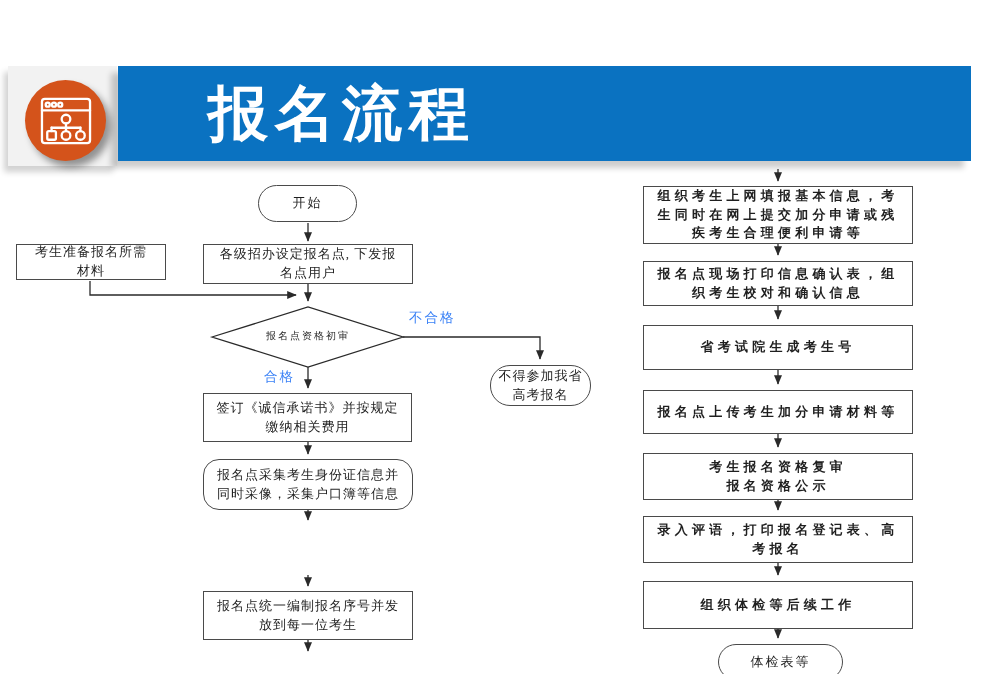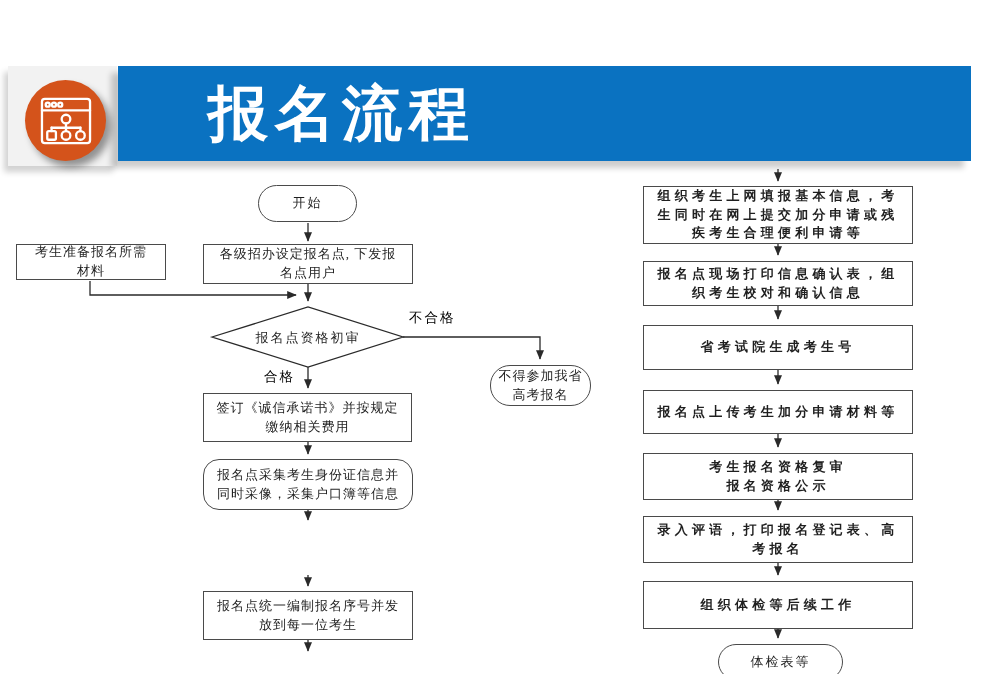--- a/index.html
+++ b/index.html
@@ -19,24 +19,24 @@
 
   
   .node{position:absolute;box-sizing:border-box;background:#ffffff;border:1.3px solid #4a4a4a;
         display:flex;align-items:center;justify-content:center;text-align:center;
         font-family:"Liberation Serif","DejaVu Serif",serif;color:#1f1f1f;
         font-size:13px;line-height:1.45;letter-spacing:1px;white-space:pre-line;z-index:2;}
   .stadium{border-radius:19px;}
   .rcol{letter-spacing:4.2px;padding:5px 8px;font-weight:bold;}
   .lcol{padding:0 12px;}
   .freelabel{position:absolute;z-index:3;font-family:Liberation Mono, monospace;
-             color:#000000;font-size:13.5px;letter-spacing:2px;background:transparent;}
+             color:#3b82f6;font-size:13.5px;letter-spacing:2px;background:transparent;}
   .diamond-label{position:absolute;z-index:3;width:182px;text-align:center;
                  font-family:"Liberation Serif","DejaVu Serif",serif;color:#1f1f1f;
-                 font-size:13px;letter-spacing:2px;}
+                 font-size:10px;letter-spacing:2px;}
   svg.wires{position:absolute;left:0;top:0;z-index:1;}
 </style>
 </head>
 <body>
 
 <div class="page">
 
   <div class="icon-card"></div>
   <div class="icon-circle">
     <svg width="54" height="50" viewBox="0 0 56 52">

